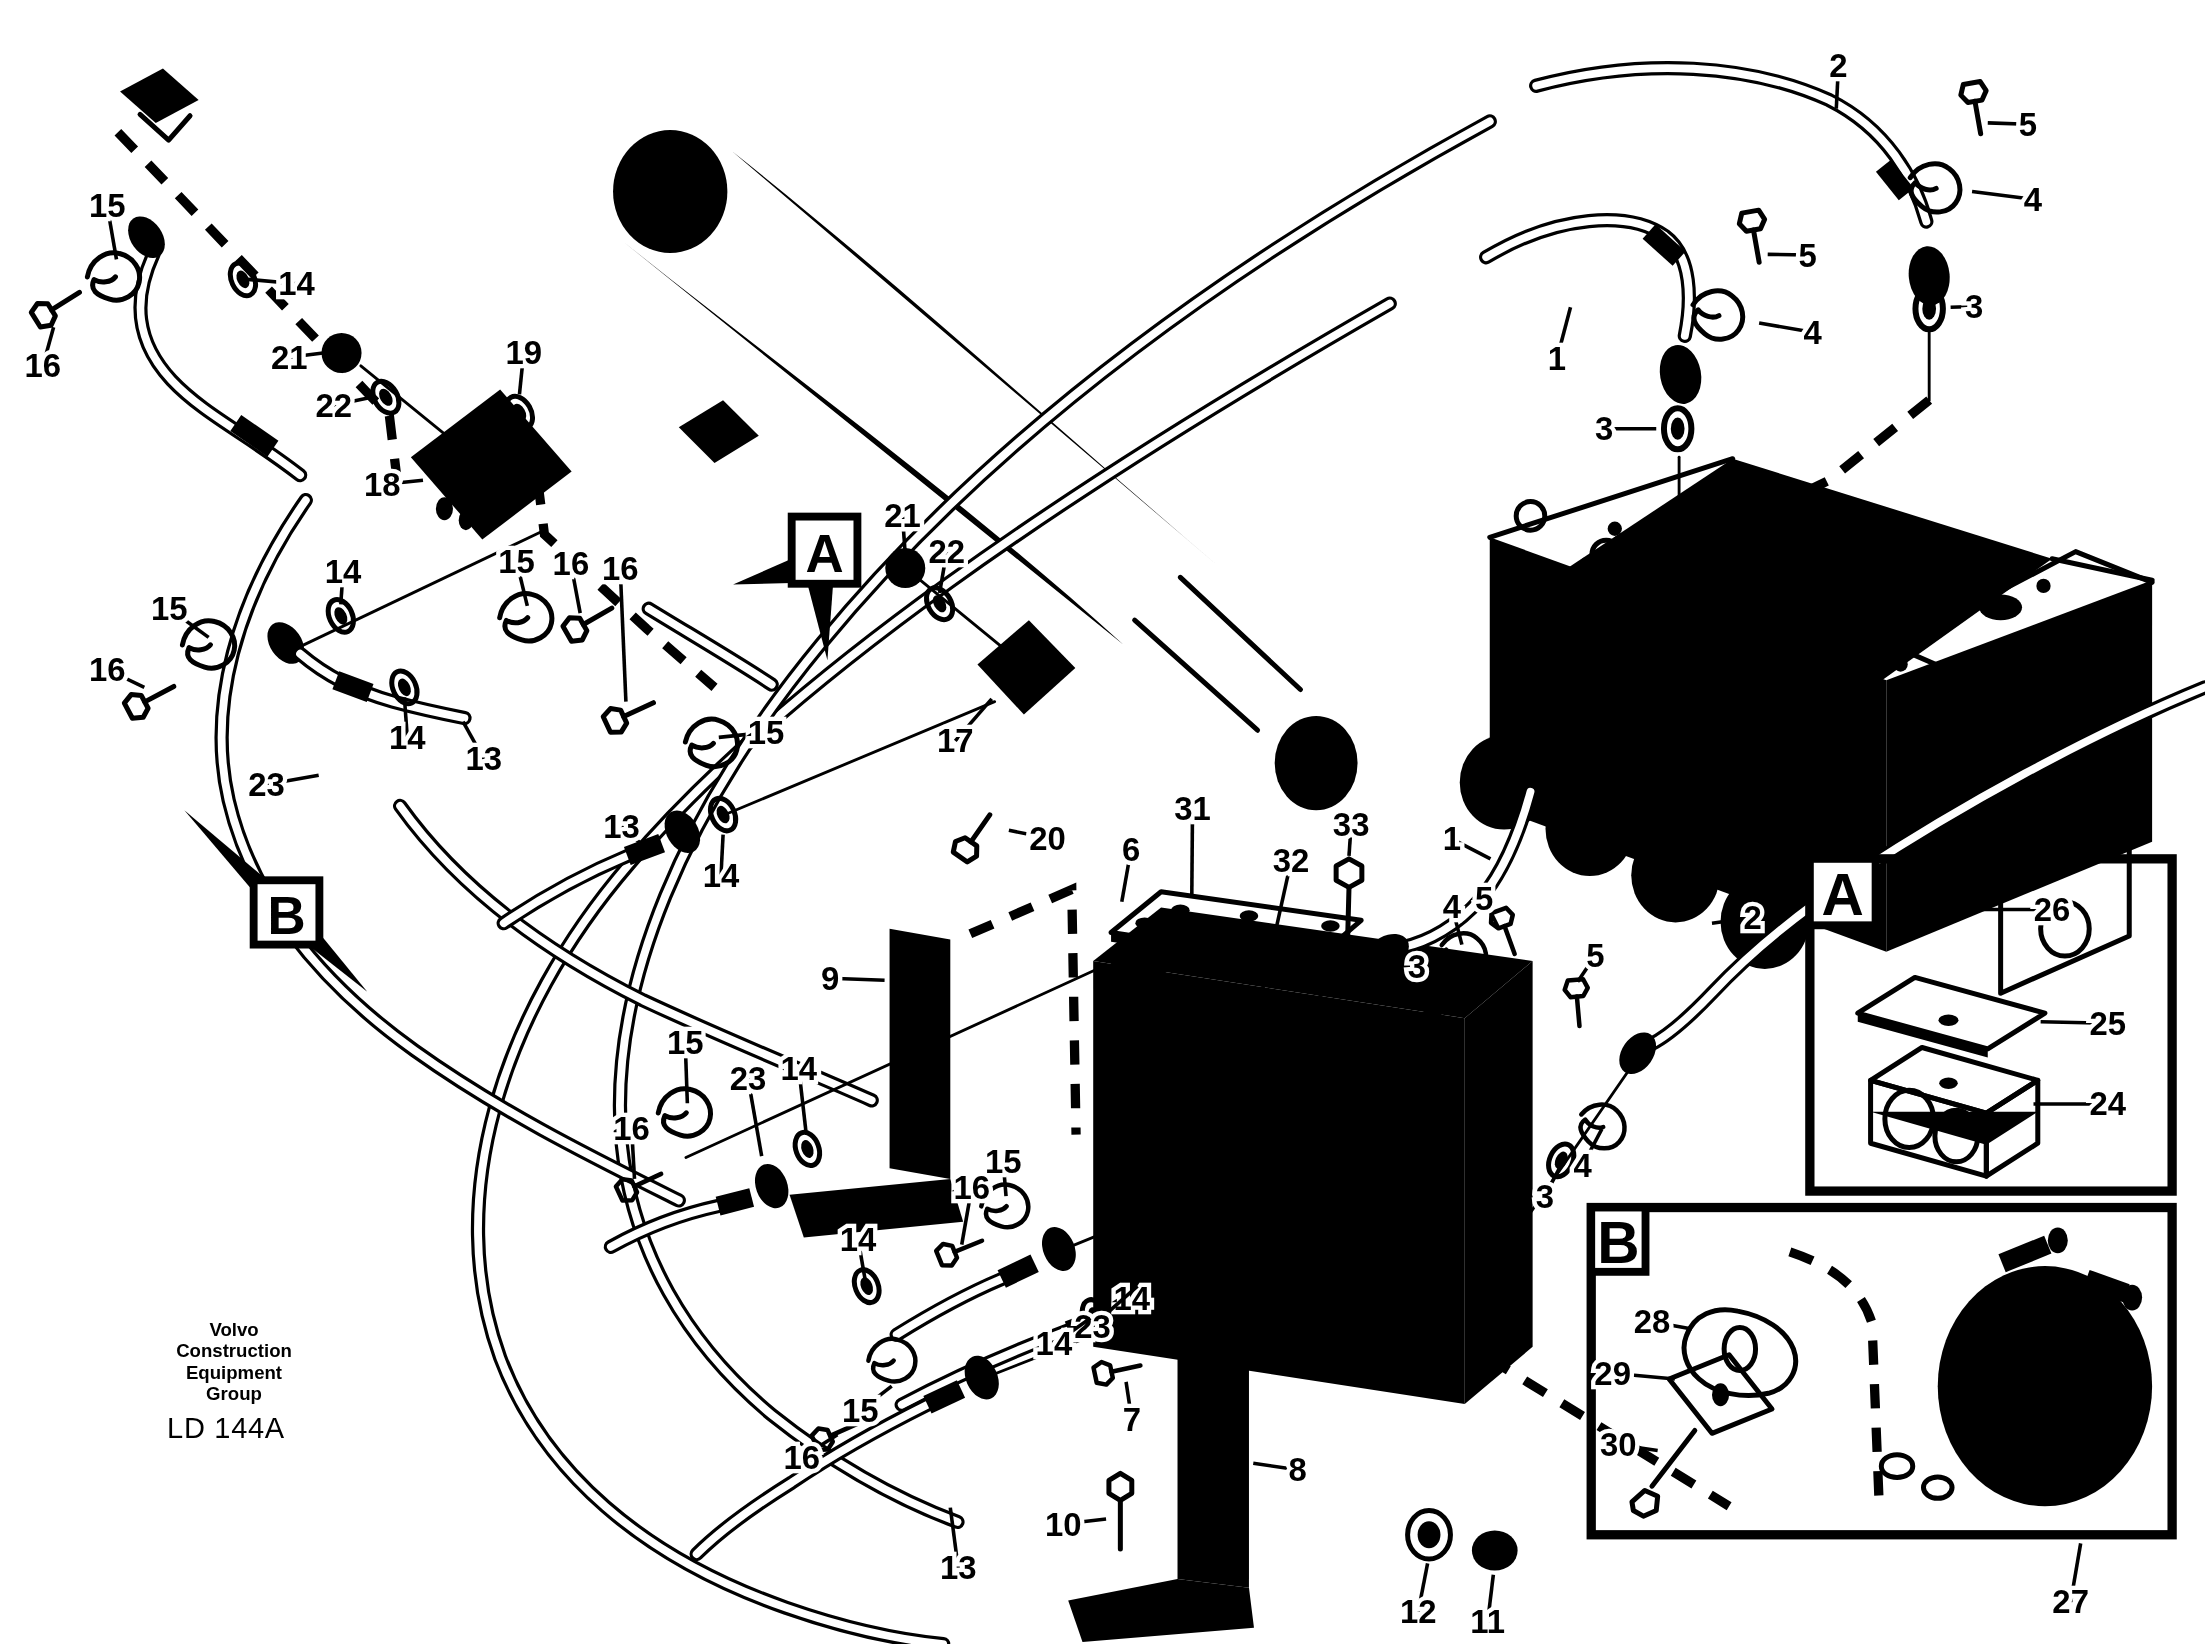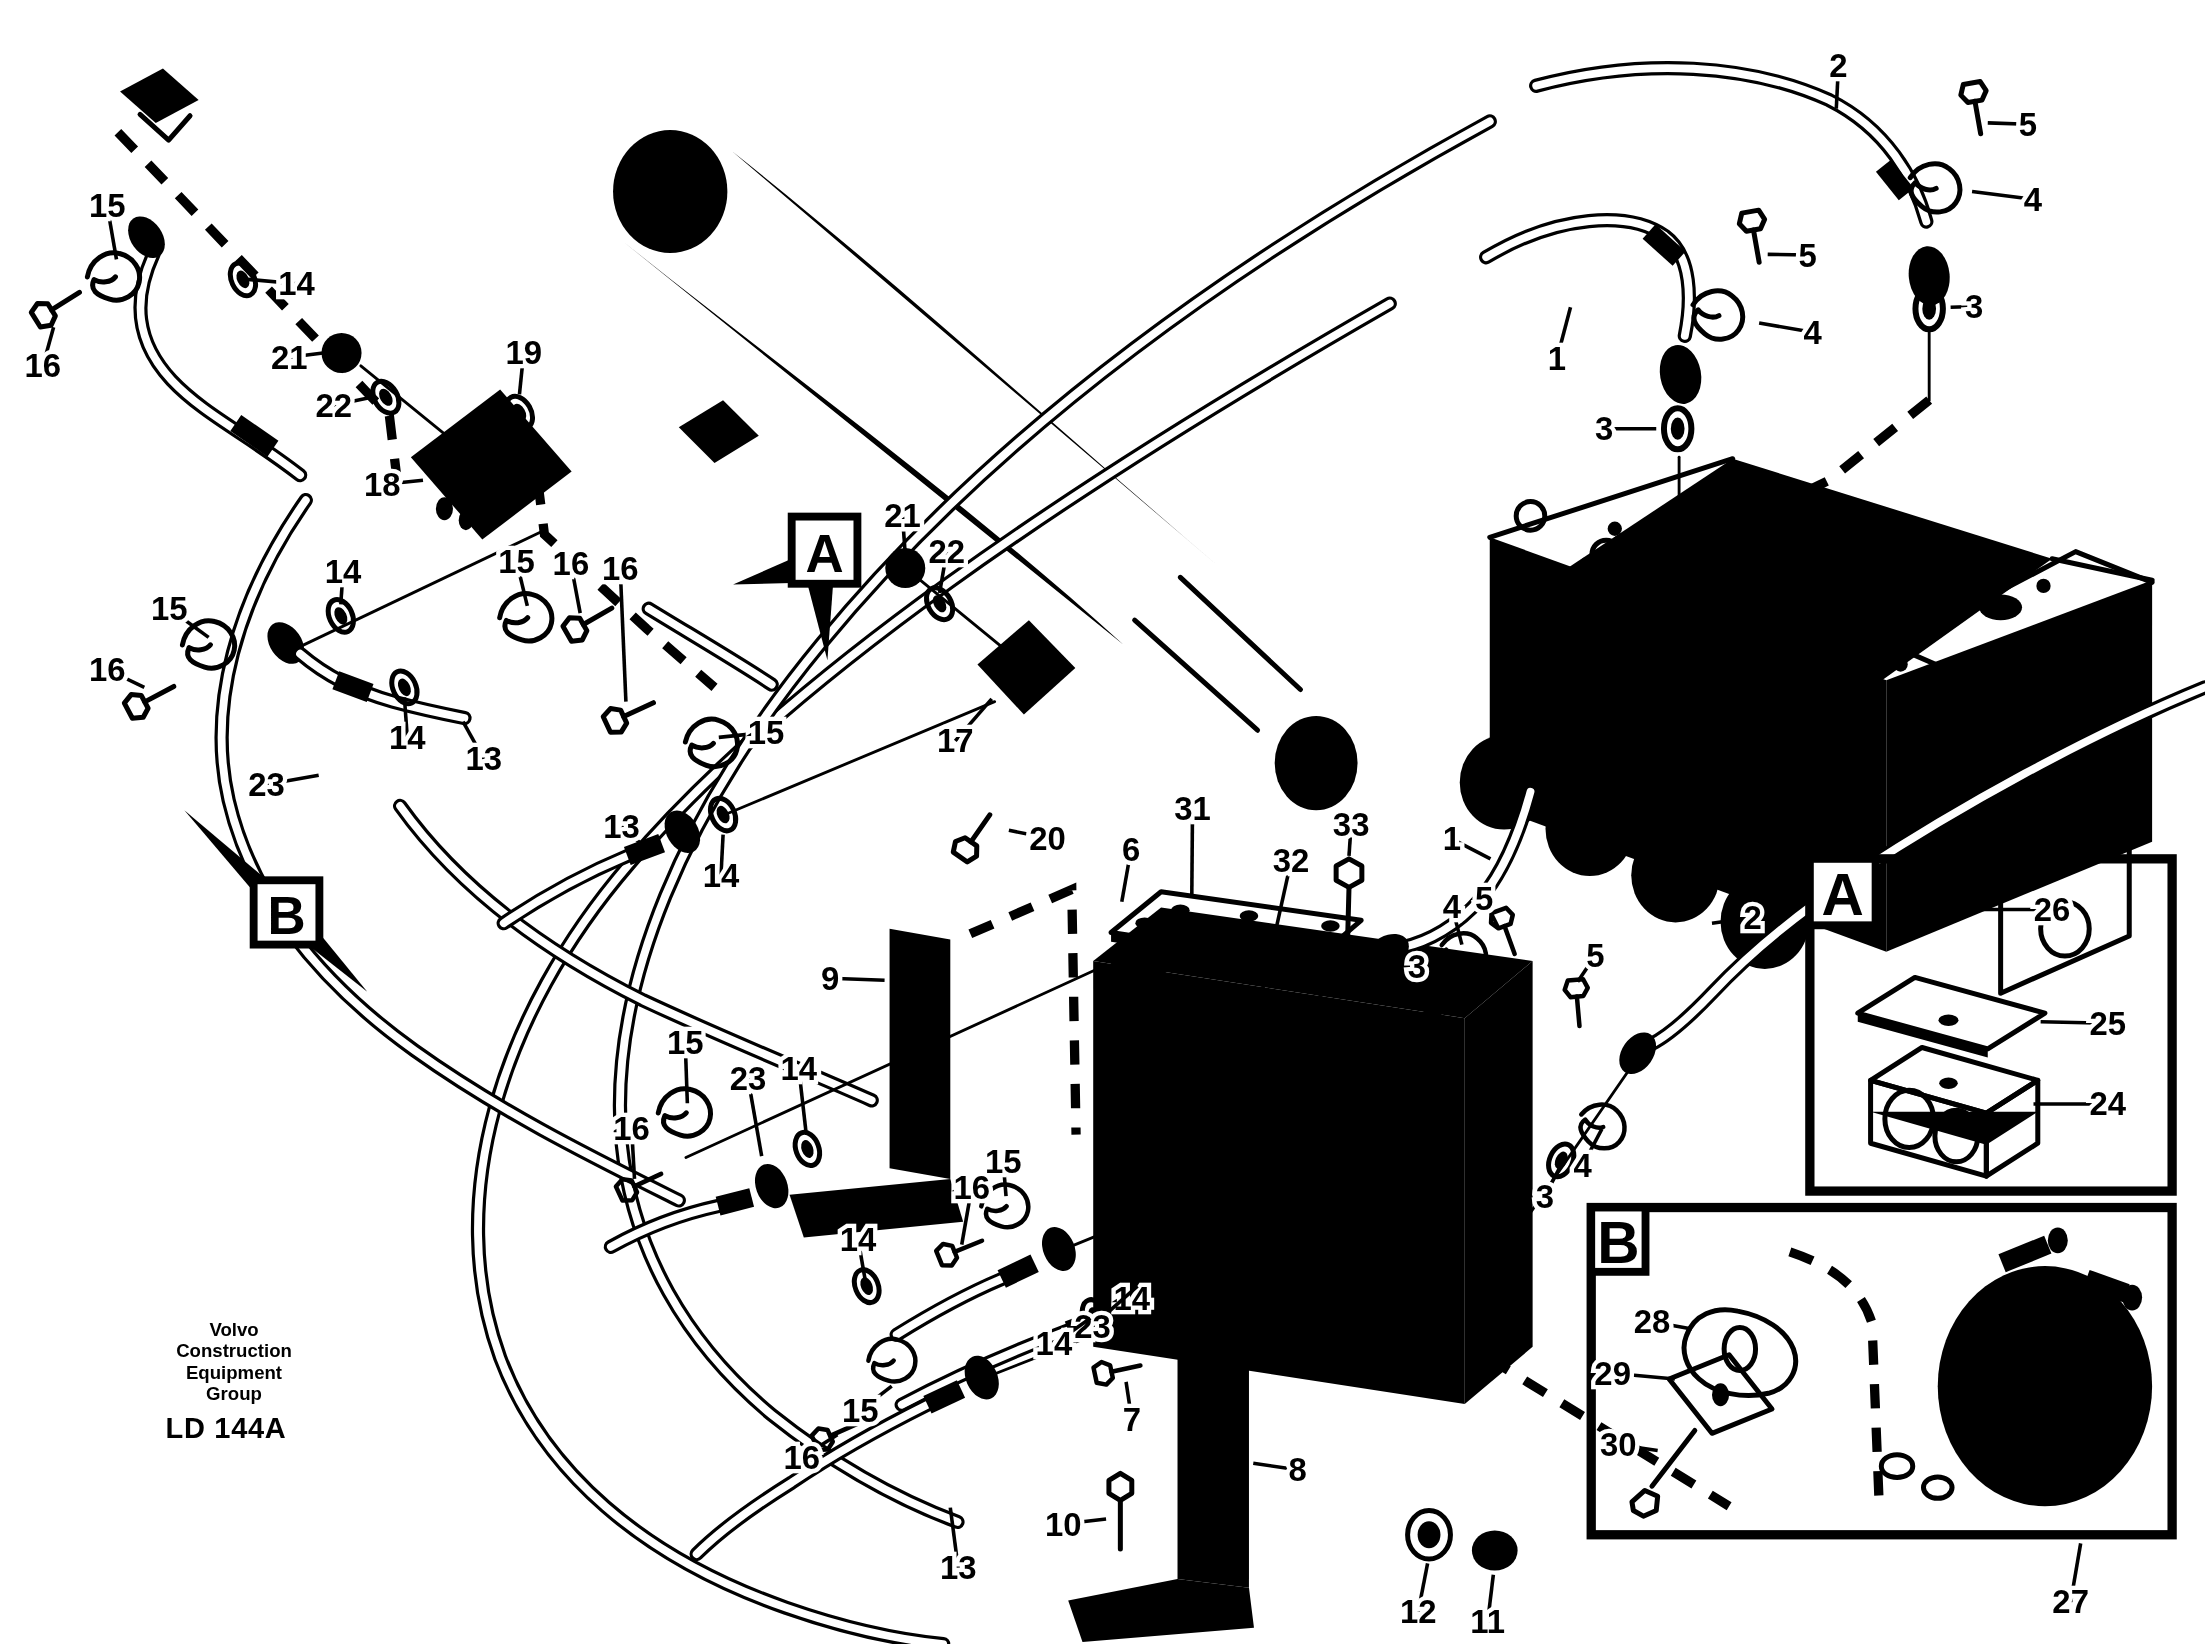--- a/index.html
+++ b/index.html
@@ -10,21 +10,21 @@
   .hose{fill:none;stroke:#000;stroke-width:20;stroke-linecap:round;}
   .core{fill:none;stroke:#fff;stroke-width:11;stroke-linecap:round;}
   .fer{fill:none;stroke:#000;stroke-width:27;stroke-linecap:butt;}
   .dash{fill:none;stroke:#000;stroke-width:13;stroke-linecap:butt;stroke-dasharray:34 27;}
   .leader{stroke:#000;stroke-width:5;}
   text.callout{font-size:46px;font-weight:bold;fill:#000;paint-order:stroke;stroke:#fff;stroke-width:12;text-anchor:middle;dominant-baseline:central;}
   text.marker{font-size:74px;font-weight:bold;fill:#000;text-anchor:middle;dominant-baseline:central;}
   text.inset{font-size:82px;font-weight:bold;fill:#000;text-anchor:middle;dominant-baseline:central;}
   #brand{position:absolute;left:140px;top:1319px;width:172px;text-align:center;color:#000;}
   #brand .b1{font-size:18.6px;font-weight:bold;line-height:21.4px;margin-left:16px;}
-  #brand .b2{font-size:29px;font-weight:bold;margin-top:7.1px;letter-spacing:0.7px;}
+  #brand .b2{font-size:29px;font-weight:normal;margin-top:7.1px;letter-spacing:0.7px;}
 </style>
 </head>
 <body>
 
 <div id="canvas">
 <svg viewBox="0 0 3086 2301" xmlns="http://www.w3.org/2000/svg">
   <defs>
     <g id="washerG">
           <ellipse class="s" rx="16" ry="24"></ellipse>
           <ellipse class="s5" rx="8" ry="13"></ellipse>

